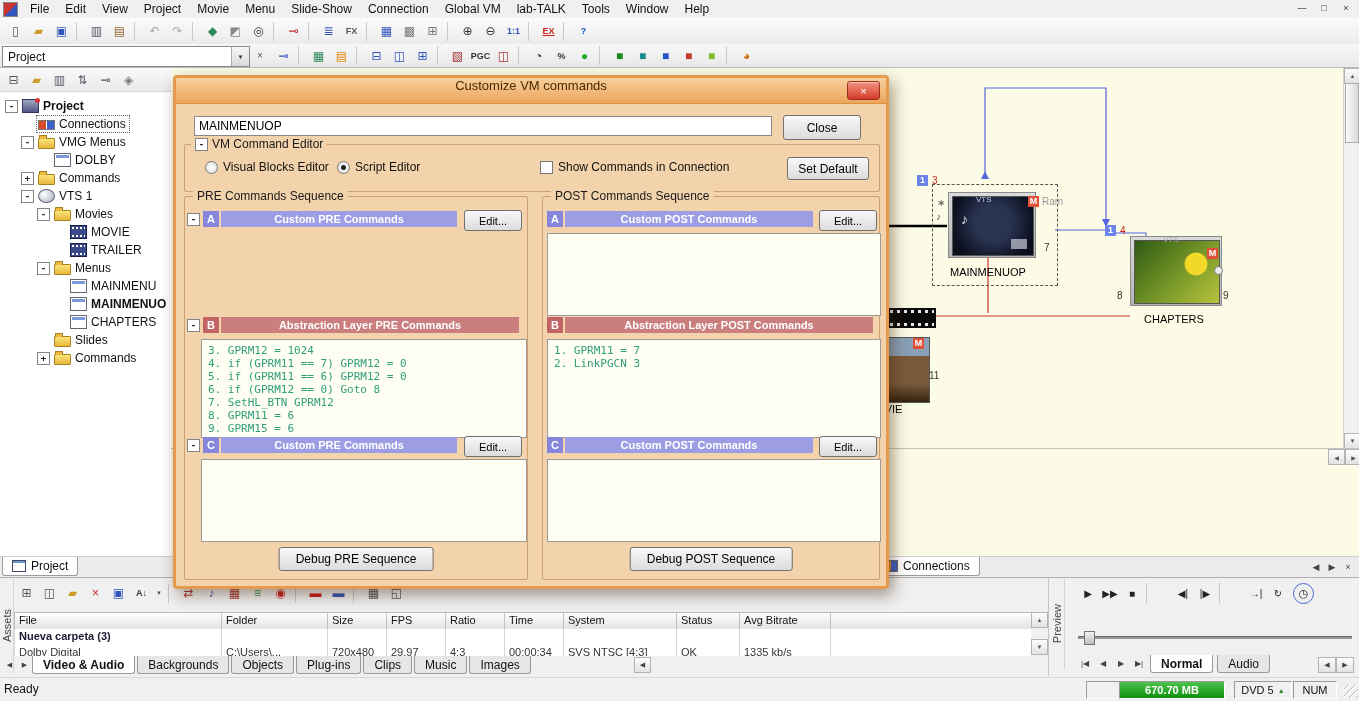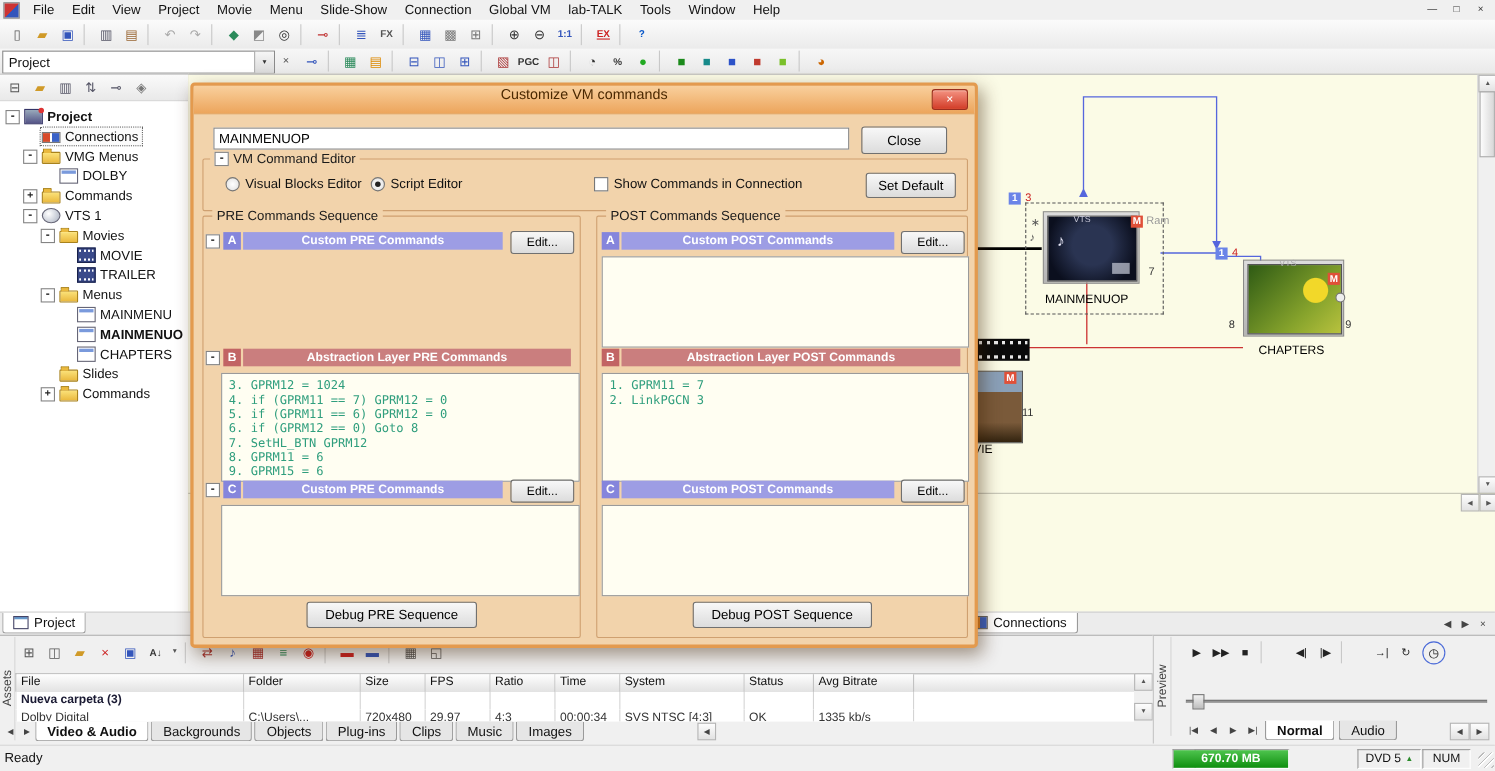--- a/index.html
+++ b/index.html
@@ -200,21 +200,21 @@
   #pnav .btab{margin-left:2px}
   #parrows{left:1318px;top:657px;display:flex}
   #parrows .tbtn{width:16px;height:14px;font-size:7px;border:1px solid #b4b4b4;background:linear-gradient(#fdfdfd,#e2e2e2)}
 
   
   #statusbar{left:0;top:677px;width:100%;height:24px;background:#f0f0f0;border-top:1px solid #d8d8d8}
   #sb-ready{position:absolute;left:4px;top:4px;font-size:12px}
   .sunken{position:absolute;top:3px;height:16px;border:1px solid;border-color:#9a9a9a #fff #fff #9a9a9a;
           display:flex;align-items:center;justify-content:center;font-size:11px}
   #sb-box1{left:1086px;width:38px}
-  #sb-meter{left:1066px;width:104px;padding:0}
+  #sb-meter{left:1119px;width:104px;padding:0}
   #sb-meter .fill{width:100%;height:100%;background:linear-gradient(#4ec44e,#0f8f0f);color:#fff;font-weight:bold;
                   display:flex;align-items:center;justify-content:center}
   #sb-disc{left:1234px;width:56px}
   #sb-disc .arr{font-size:7px;color:#2a8a2a;margin-left:4px}
   #sb-num{left:1293px;width:42px}
   #sb-grip{position:absolute;right:1px;top:6px;width:14px;height:14px;
            background:repeating-linear-gradient(135deg,rgba(0,0,0,0) 0 3px,#bbb 3px 4px,#fff 4px 5px)}
 </style>
 </head>
 <body>

